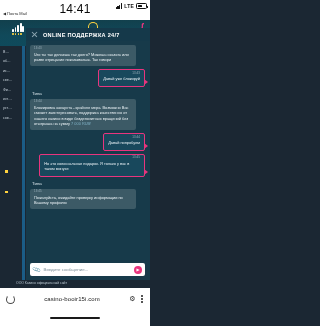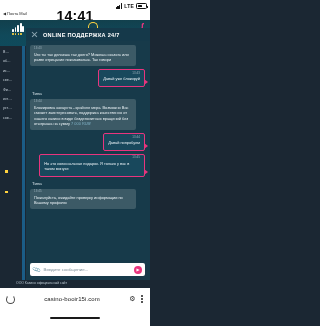--- a/index.html
+++ b/index.html
@@ -9,21 +9,21 @@
     background:#1b2733;
     -webkit-font-smoothing:none;
   }
   .phone { position:relative; width:150px; height:326px; background:#1b2733; overflow:hidden; }
 
   
   .statusbar {
     position:relative; height:20px; background:#ffffff; color:#0a0a0a;
     display:flex; align-items:flex-start; justify-content:center;
   }
-  .sb-time { font-size:14px; font-weight:700; letter-spacing:.2px; margin-top:8px; }
+  .sb-time { font-size:12px; font-weight:400; letter-spacing:.2px; margin-top:2px; }
   .sb-sub {
     position:absolute; left:3px; top:11px; font-size:4px; color:#2b2b2b;
     display:flex; align-items:center; gap:1px; white-space:nowrap;
   }
   .sb-back { font-size:4px; }
   .sb-right {
     position:absolute; right:3px; top:3px; display:flex; align-items:center; gap:2px;
   }
   .bars { display:flex; align-items:flex-end; gap:.7px; height:6px; }
   .bars i { display:block; width:1.2px; background:#111; border-radius:.3px; }

